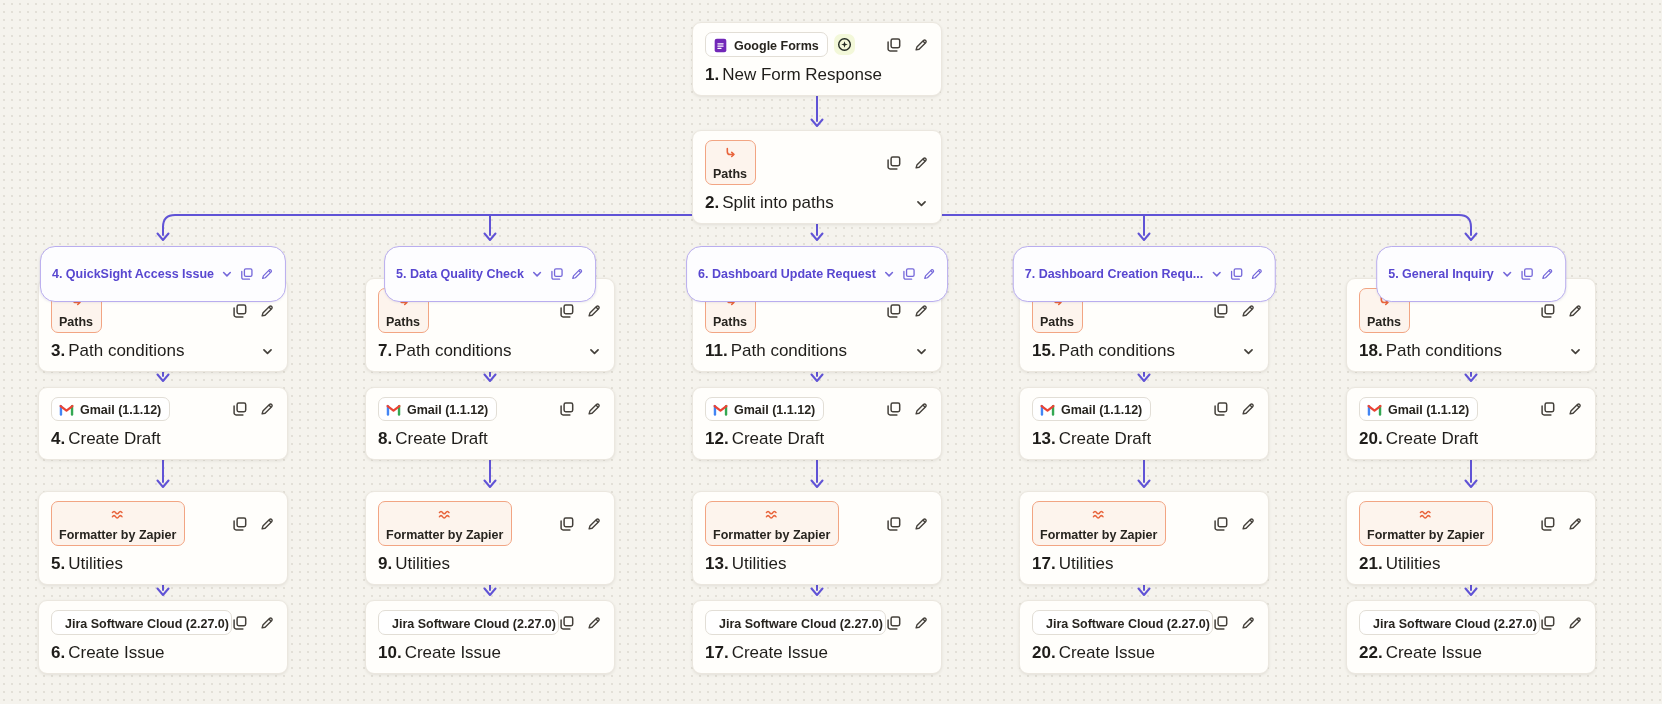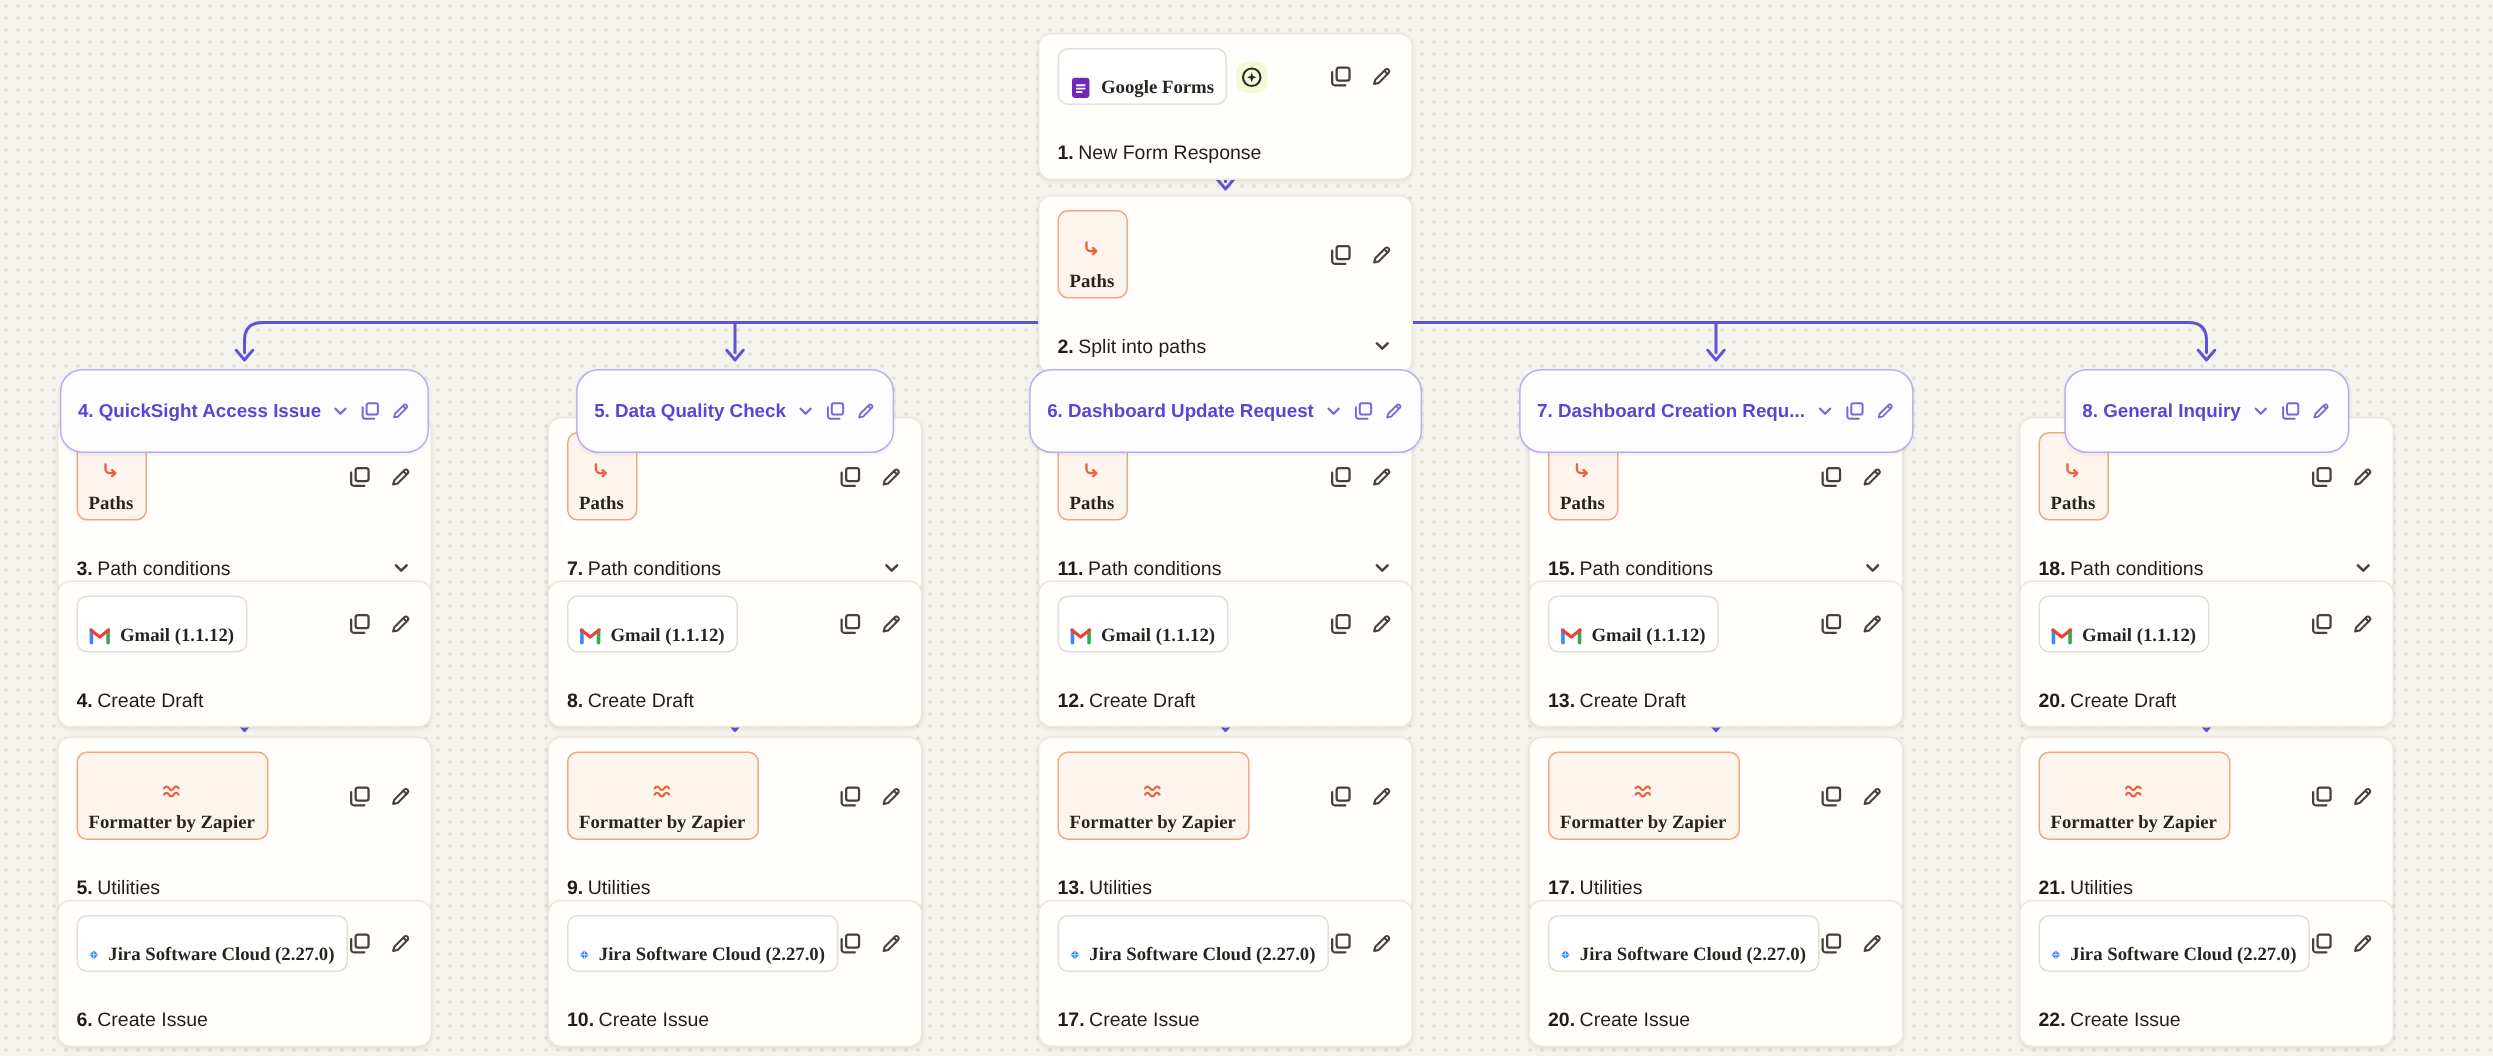--- a/index.html
+++ b/index.html
@@ -16,32 +16,31 @@
     position:absolute;width:250px;box-sizing:border-box;
     background:#fffefb;border:1px solid #ebe7df;border-radius:9px;
     box-shadow:0 1px 3px rgba(70,60,40,0.10);
     padding:9px 12px 10px 12px;z-index:2;cursor:pointer;
   }
   .card-top{display:flex;align-items:center;justify-content:space-between;}
   .badge-wrap{display:flex;align-items:center;gap:6px;min-width:0;}
   .badge{
     display:inline-flex;align-items:center;gap:6px;min-width:0;
     border:1px solid #e2ded6;background:#fff;border-radius:7px;
-    padding:18px 8px 3px 7px;font-size:12.5px;font-weight:700;color:#27241f;
+    padding:5px 8px 3px 7px;font-size:12.5px;font-weight:700;color:#27241f;
     white-space:nowrap;
-    font-family:Liberation Serif, serif;
   }
   .badge.orange{border-color:#f2a583;background:#fdf4ed;flex-direction:column;}
   .instant{display:inline-flex;align-items:center;justify-content:center;
     background:#f3f8d9;border-radius:7px;padding:3px;}
   .actions{display:flex;align-items:center;gap:11px;flex-shrink:0;}
   .ic{width:15px;height:15px;display:block;}
   .act{width:16px;height:16px;color:#45413b;display:block;cursor:pointer;}
   .card-title{
-    margin-top:24px;font-size:13px;color:#1f1d1a;
+    margin-top:8px;font-size:17px;color:#1f1d1a;
     display:flex;align-items:center;justify-content:space-between;
   }
   .card-title .t{white-space:nowrap;overflow:hidden;text-overflow:ellipsis;}
   .num{font-weight:700;margin-right:3px;}
   .chev{width:15px;height:15px;color:#45413b;flex-shrink:0;cursor:pointer;}
   .col{position:absolute;top:246px;width:250px;z-index:2;}
   .col .card{position:absolute;left:0;}
   .branch-pill{
     position:absolute;left:50%;transform:translateX(-50%);top:0;
     display:flex;align-items:center;gap:6px;width:max-content;max-width:264px;
@@ -589,21 +588,21 @@
         </span>
       </div>
       <div class="card-title">
         <span class="t"><b class="num">20.</b><span>Create Issue</span></span>
       </div>
     </div>
   </div>
 
   <div class="col" style="left:1346px;">
     <div class="branch-pill">
-      <span class="pill-label">8. General Inquiry</span>
+      <span class="pill-label">5. General Inquiry</span>
       <svg class="pill-ic">
           <use href="#i-chev"></use>
         </svg>
       <svg class="pill-ic">
           <use href="#i-copy"></use>
         </svg>
       <svg class="pill-ic">
           <use href="#i-pencil"></use>
         </svg>
     </div>

